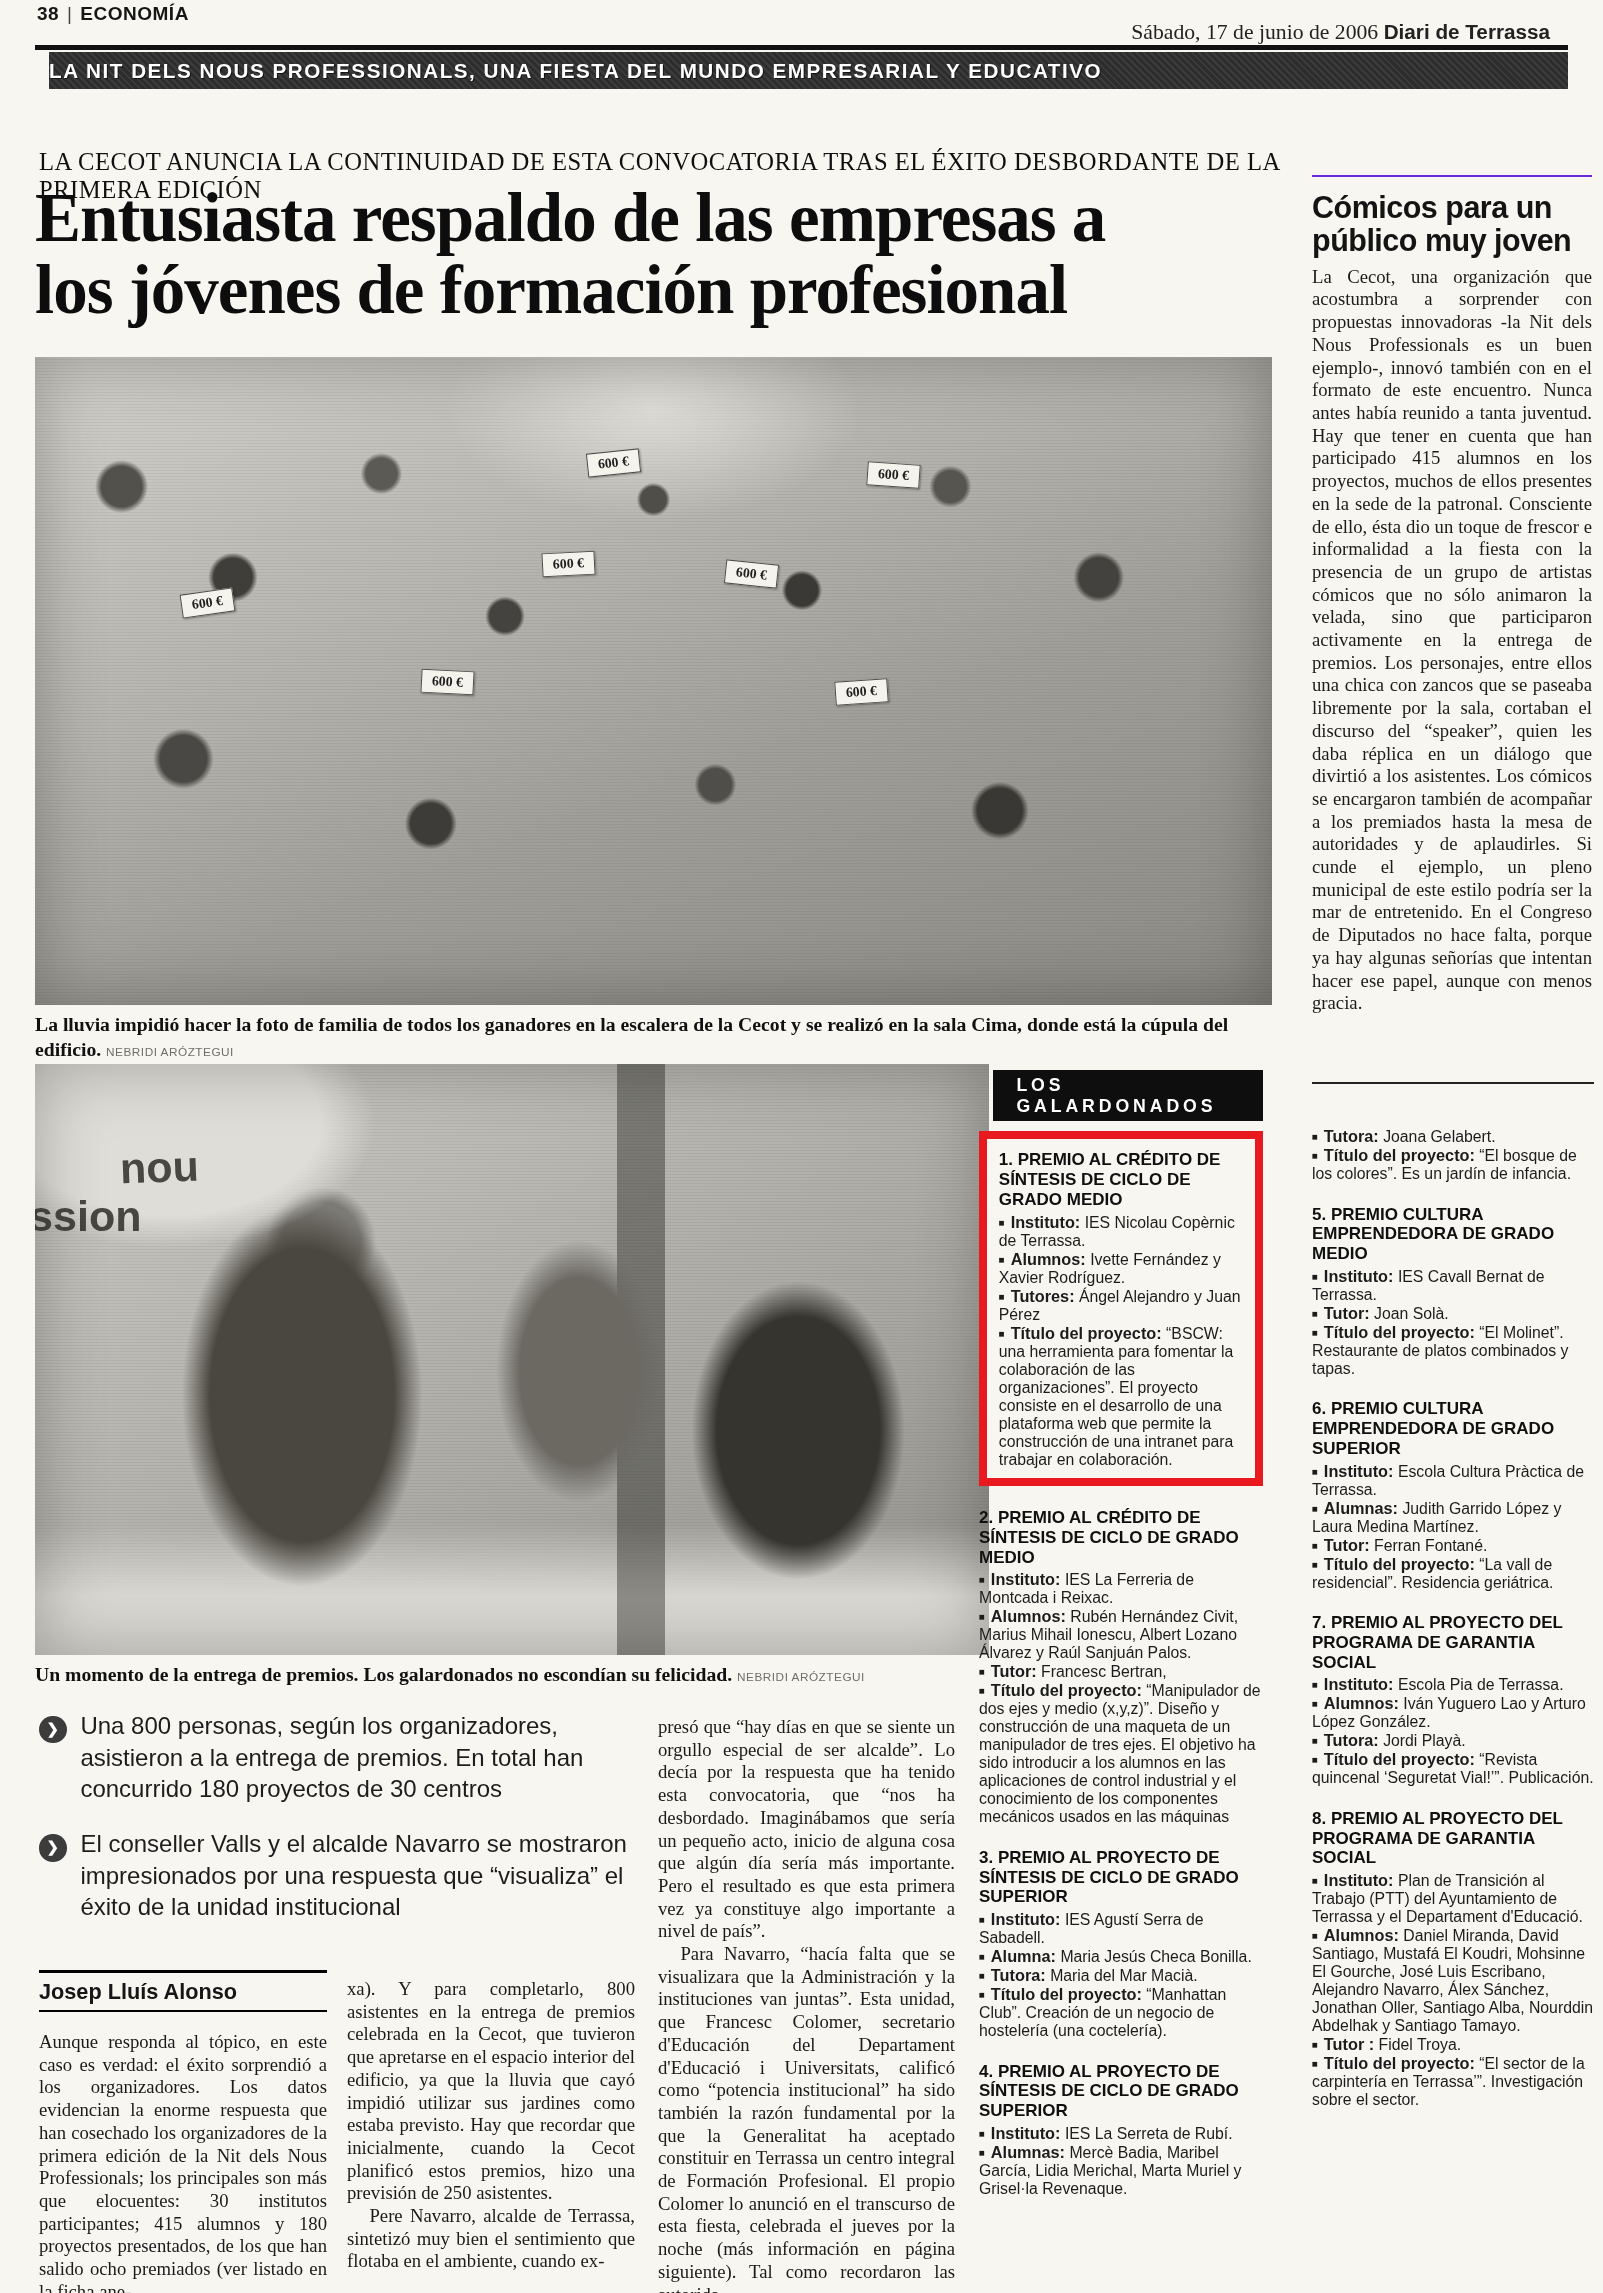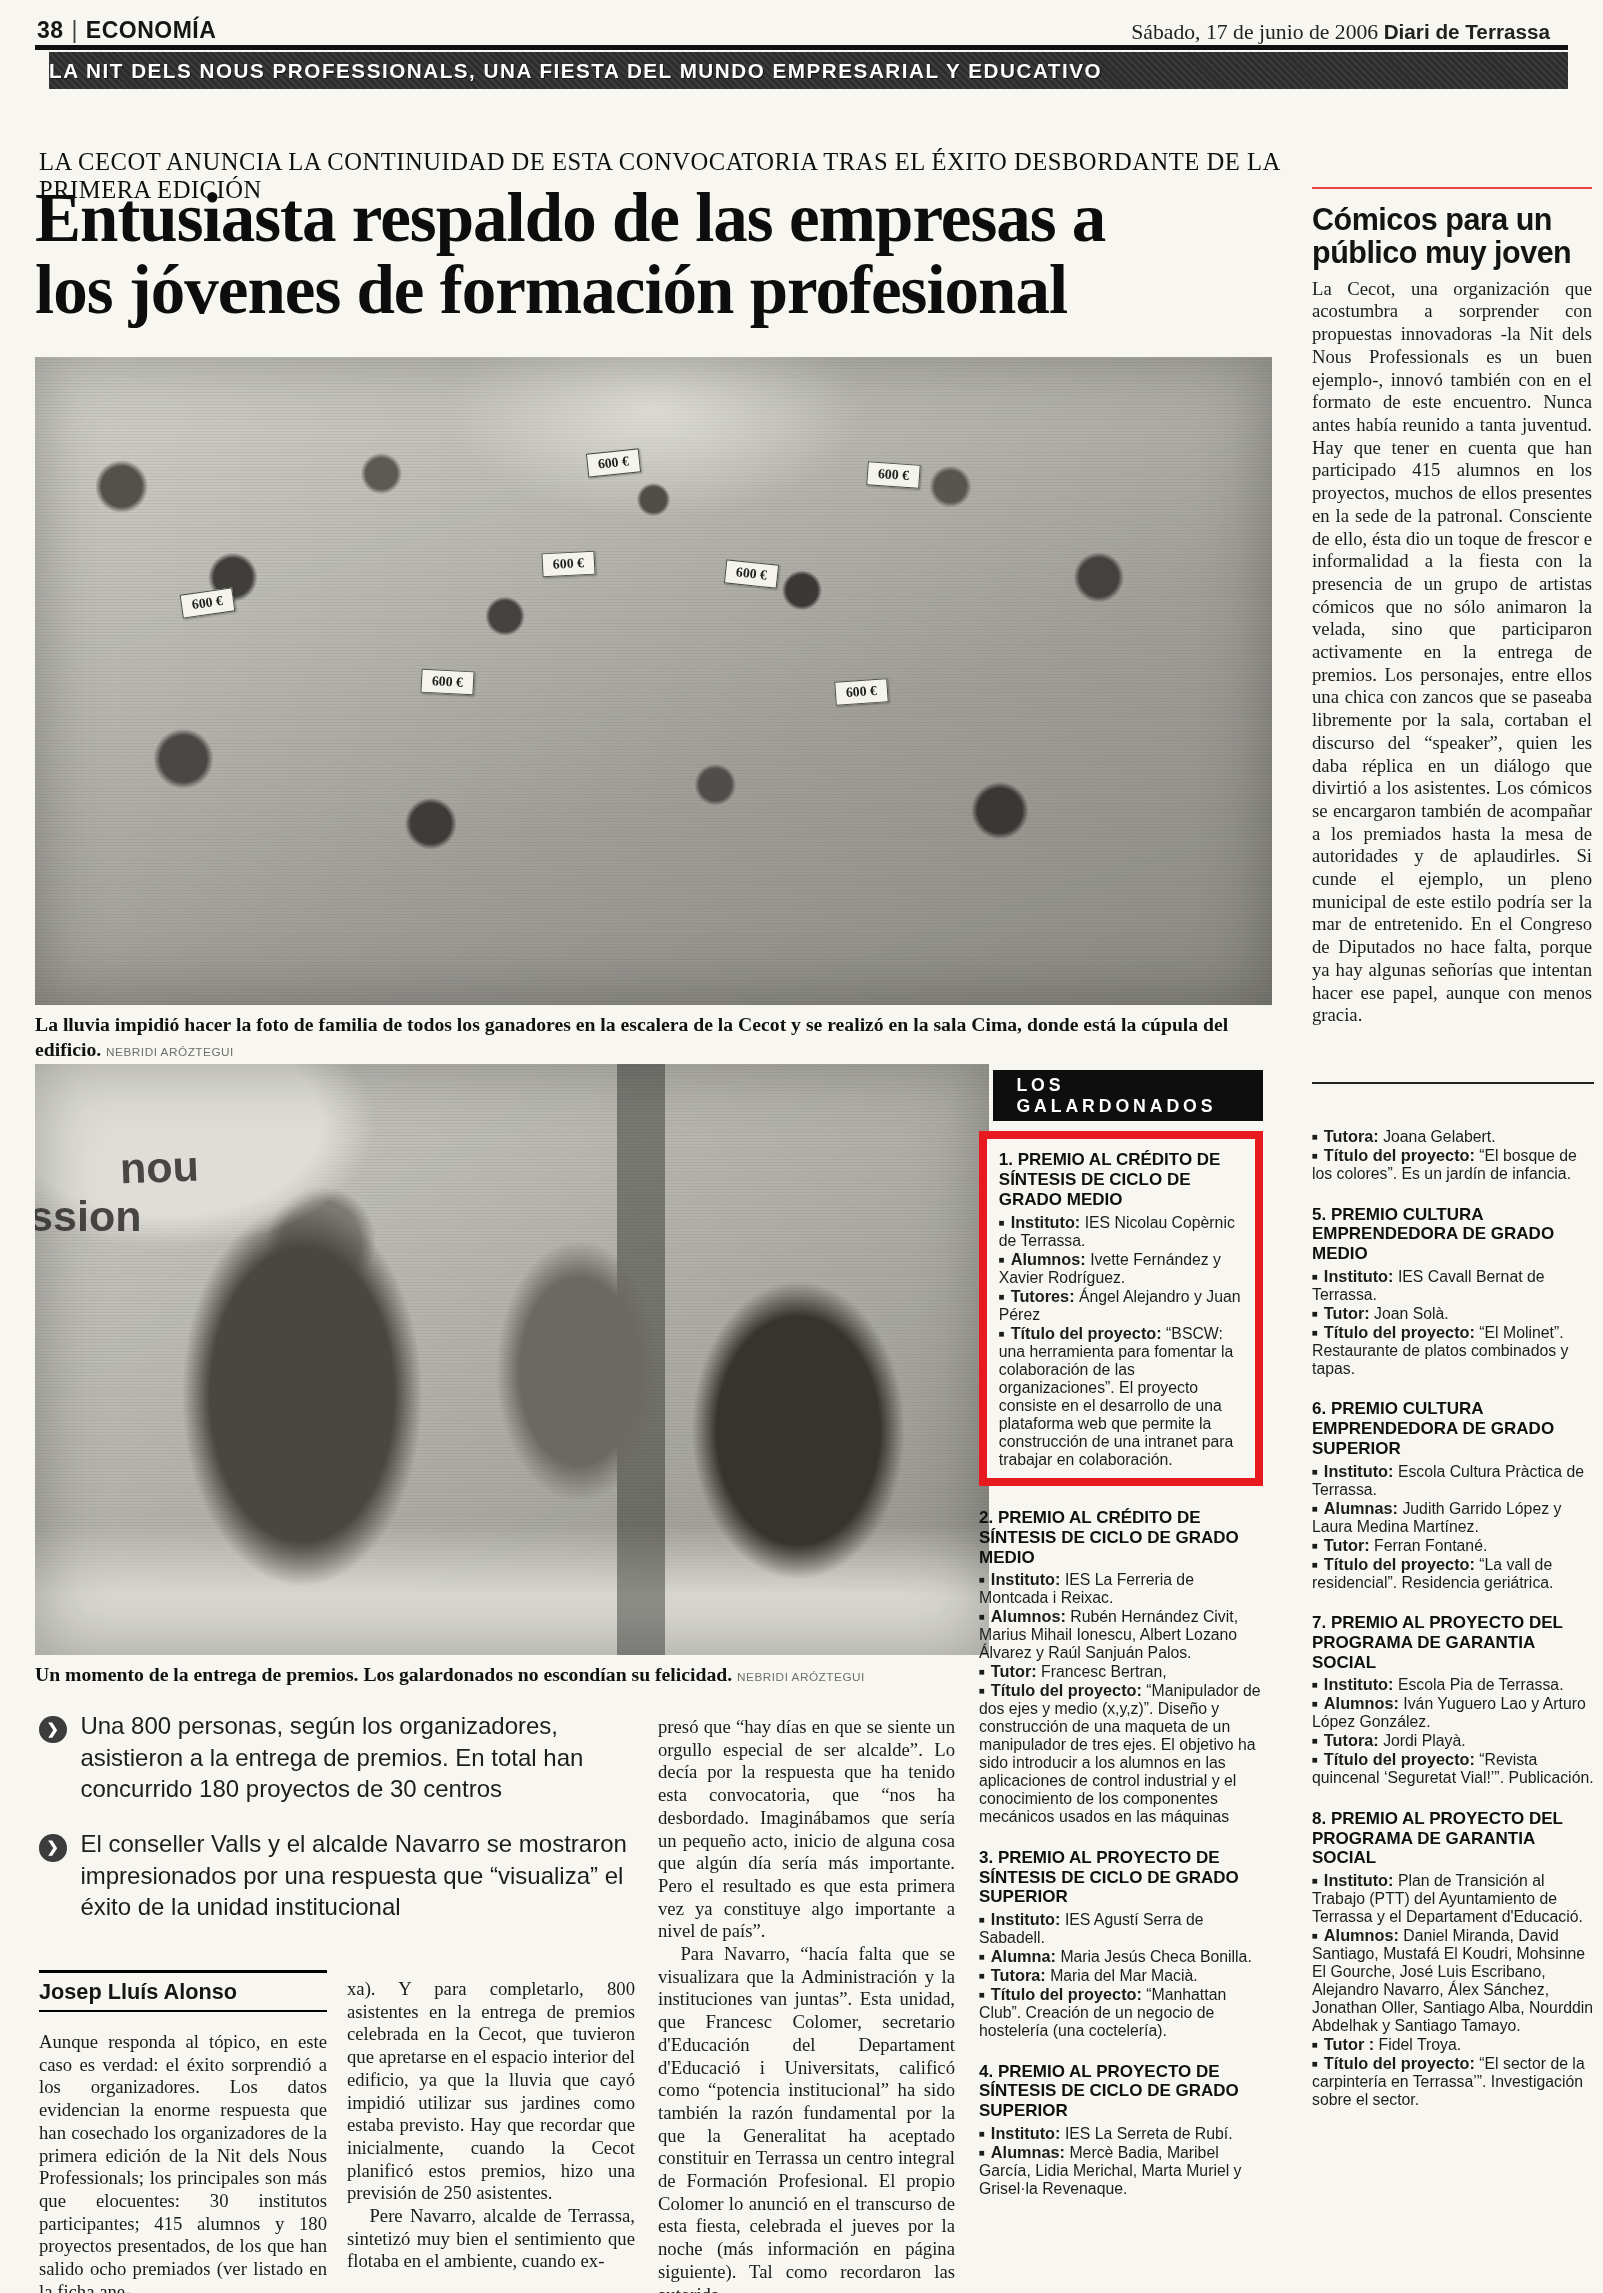--- a/index.html
+++ b/index.html
@@ -1,35 +1,35 @@
 <!DOCTYPE html>
 <html><head>
 <meta charset="utf-8">
 <style>
   html,body{margin:0;padding:0;background:#e8e6e0;}
   .page{position:relative;width:1604px;height:2293px;background:#f7f6f1;overflow:hidden;
         font-family:"Liberation Serif",serif;color:#161616;}
   
-  .folio{position:absolute;left:37px;top:17px;font-family:"Liberation Sans",sans-serif;
-         font-weight:bold;font-size:23px;letter-spacing:0.5px;text-align:center;}
+  .folio{position:absolute;left:37px;top:3px;font-family:"Liberation Sans",sans-serif;
+         font-weight:bold;font-size:19px;letter-spacing:0.5px;text-align:center;}
   .folio .bar{font-weight:normal;color:#444;padding:0 7.9px;}
   .dateline{position:absolute;right:54px;top:19.7px;font-size:21.7px;color:#222;}
   .dateline b{font-family:"Liberation Sans",sans-serif;font-size:20.7px;}
   .toprule{position:absolute;left:35px;top:45px;width:1533px;height:4.9px;background:#111;}
   .banner{position:absolute;left:49px;top:52px;width:1519px;height:37px;background:
           repeating-linear-gradient(45deg,rgba(255,255,255,.07) 0 2px,transparent 2px 4.9px),#2d2d2d;
           color:#fff;font-family:"Liberation Sans",sans-serif;font-weight:bold;font-size:20.7px;
           letter-spacing:1.5px;line-height:37px;box-sizing:border-box;
           text-shadow:1px 1px 0 rgba(0,0,0,.6);}
   
   .kicker{position:absolute;left:39px;top:148px;width:1251px;font-size:24.6px;letter-spacing:0.5px;color:#101010;}
   h1.headline{position:absolute;left:35px;top:183px;width:1261px;margin:0;
       font-size:69px;line-height:1.04;font-weight:bold;letter-spacing:-1px;color:#0d0d0d;}
   
-  .comics{position:absolute;left:1312px;top:187px;width:280px;border-top:2px solid #ef4444;}
+  .comics{position:absolute;left:1312px;top:175px;width:280px;border-top:2px solid #6d28d9;}
   .comics h2{margin:13.8px 0 7.9px;font-family:"Liberation Sans",sans-serif;font-weight:bold;
              font-size:30.5px;line-height:1.1;letter-spacing:-0.5px;color:#141414;}
   .comics p{margin:0;font-size:18.7px;line-height:22.7px;text-align:justify;color:#1b1b1b;}
   
   .figure{position:absolute;}
   .photo{position:relative;width:100%;box-shadow:inset 0 0 69px rgba(0,0,0,.28);overflow:hidden;}
   .ph1{height:648px;background:
     radial-gradient(circle at 7% 20%,#53514c 0 1.6%,transparent 2.1%),
     radial-gradient(circle at 16% 34%,#403e3a 0 1.7%,transparent 2.2%),
     radial-gradient(circle at 28% 18%,#5c5a55 0 1.5%,transparent 2%),

